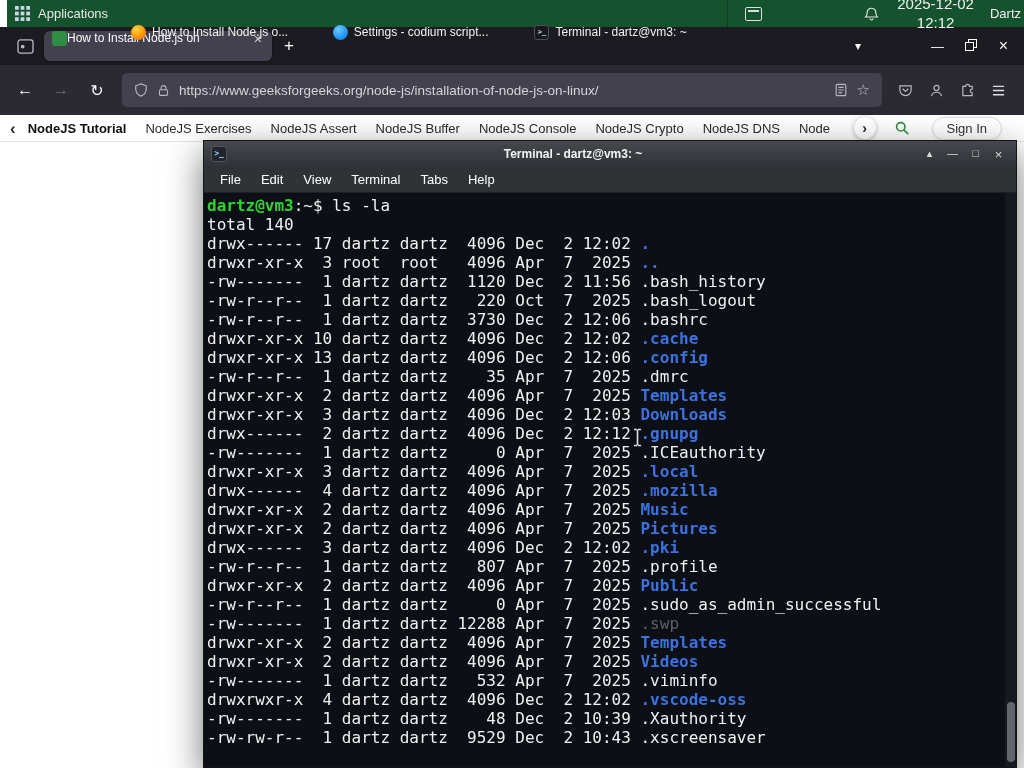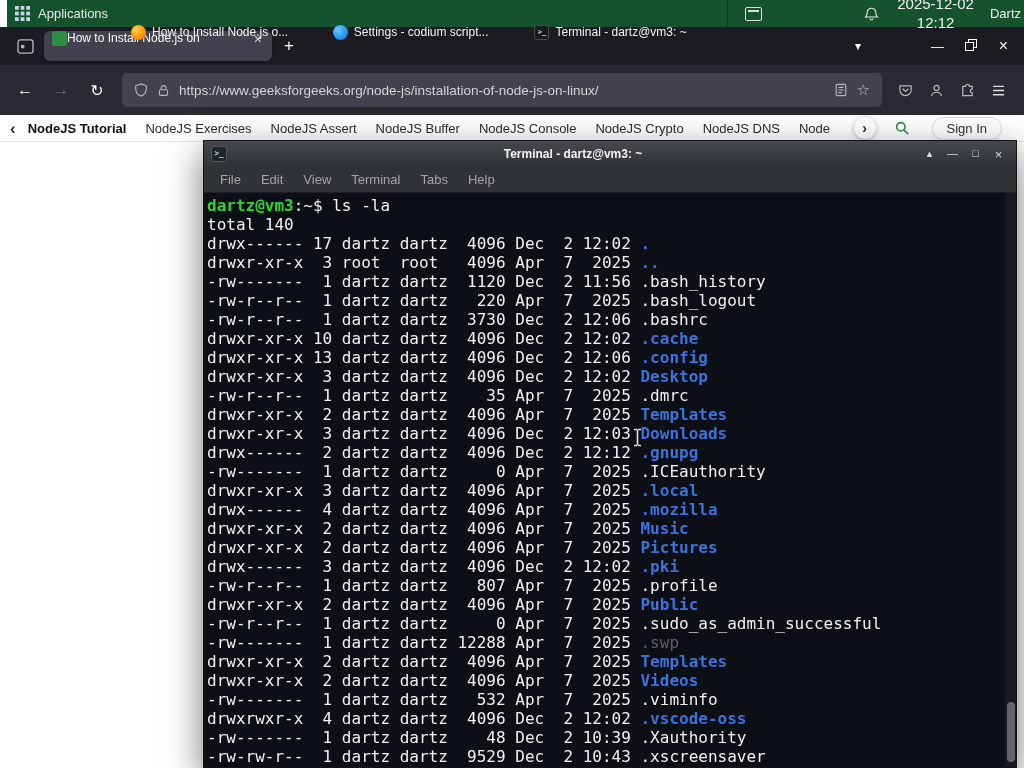--- a/index.html
+++ b/index.html
@@ -80,21 +80,21 @@
     border: 1px solid #141414; box-shadow: 0 12px 34px rgba(0,0,0,.55);
     display: flex; flex-direction: column; background: #0d0f16; }
   .ttl { height: 26px; background: linear-gradient(#45494e, #2f3337); display: flex;
     align-items: center; padding: 0 7px; flex: 0 0 26px; }
   .ticn { width: 16px; height: 16px; border-radius: 3px; background: #22262b; border: 1px solid #52565c;
     color: #9fd0ff; font: 700 8px/14px "DejaVu Sans Mono", monospace; text-align: center; flex: 0 0 16px; }
   .ttl-title { flex: 1; text-align: center; font-size: 12px; font-weight: 700; color: #f3f3f3; }
   .tbtns { display: flex; gap: 2px; color: #d9d9d9; }
   .tbtns span { width: 21px; text-align: center; font-size: 11px; }
   .mbar { height: 26px; background: #303336; display: flex; align-items: center; padding-left: 6px;
-    color: #a3a3a3; font-size: 13px; border-bottom: 1px solid #1e2023; flex: 0 0 26px; }
+    color: #ffffff; font-size: 13px; border-bottom: 1px solid #1e2023; flex: 0 0 26px; }
   .mitem { padding: 0 10px; }
   .tbody { position: relative; flex: 1; overflow: hidden; padding: 3px 0 0 3px;
     font-family: "DejaVu Sans Mono", "Liberation Mono", monospace; font-size: 16px; line-height: 19px;
     color: var(--term-fg); }
   .tline { white-space: pre; }
   .prompt { color: var(--term-prompt); font-weight: 700; }
   .dir { color: var(--term-dir); font-weight: 700; }
   .dim { color: var(--term-dim); }
   .scroll { position: absolute; top: 0; right: 0; bottom: 0; width: 11px; background: #171920; }
   .thumb { position: absolute; right: 1px; bottom: 5px; width: 8px; height: 60px; border-radius: 4px; background: #62666c; }
@@ -259,25 +259,24 @@
       <span class="mitem">Tabs</span>
       <span class="mitem">Help</span>
     </div>
   <div class="tbody">
     <div class="tline"><span class="prompt">dartz@vm3</span><span>:~$ </span><span>ls -la</span></div>
     <div class="tline">total 140</div>
     <div>
         <div class="tline"><span>drwx------ 17 dartz dartz  4096 Dec  2 12:02 </span><span class="dir">.</span></div>
         <div class="tline"><span>drwxr-xr-x  3 root  root   4096 Apr  7  2025 </span><span class="dir">..</span></div>
         <div class="tline"><span>-rw-------  1 dartz dartz  1120 Dec  2 11:56 </span><span class="file">.bash_history</span></div>
-        <div class="tline"><span>-rw-r--r--  1 dartz dartz   220 Apr  7  2025 </span><span class="file">.bash_logout</span></div>
+        <div class="tline"><span>-rw-r--r--  1 dartz dartz   220 Oct  7  2025 </span><span class="file">.bash_logout</span></div>
         <div class="tline"><span>-rw-r--r--  1 dartz dartz  3730 Dec  2 12:06 </span><span class="file">.bashrc</span></div>
         <div class="tline"><span>drwxr-xr-x 10 dartz dartz  4096 Dec  2 12:02 </span><span class="dir">.cache</span></div>
         <div class="tline"><span>drwxr-xr-x 13 dartz dartz  4096 Dec  2 12:06 </span><span class="dir">.config</span></div>
-        <div class="tline"><span>drwxr-xr-x  3 dartz dartz  4096 Dec  2 12:02 </span><span class="dir">Desktop</span></div>
         <div class="tline"><span>-rw-r--r--  1 dartz dartz    35 Apr  7  2025 </span><span class="file">.dmrc</span></div>
         <div class="tline"><span>drwxr-xr-x  2 dartz dartz  4096 Apr  7  2025 </span><span class="dir">Templates</span></div>
         <div class="tline"><span>drwxr-xr-x  3 dartz dartz  4096 Dec  2 12:03 </span><span class="dir">Downloads</span></div>
         <div class="tline"><span>drwx------  2 dartz dartz  4096 Dec  2 12:12 </span><span class="dir">.gnupg</span></div>
         <div class="tline"><span>-rw-------  1 dartz dartz     0 Apr  7  2025 </span><span class="file">.ICEauthority</span></div>
         <div class="tline"><span>drwxr-xr-x  3 dartz dartz  4096 Apr  7  2025 </span><span class="dir">.local</span></div>
         <div class="tline"><span>drwx------  4 dartz dartz  4096 Apr  7  2025 </span><span class="dir">.mozilla</span></div>
         <div class="tline"><span>drwxr-xr-x  2 dartz dartz  4096 Apr  7  2025 </span><span class="dir">Music</span></div>
         <div class="tline"><span>drwxr-xr-x  2 dartz dartz  4096 Apr  7  2025 </span><span class="dir">Pictures</span></div>
         <div class="tline"><span>drwx------  3 dartz dartz  4096 Dec  2 12:02 </span><span class="dir">.pki</span></div>

